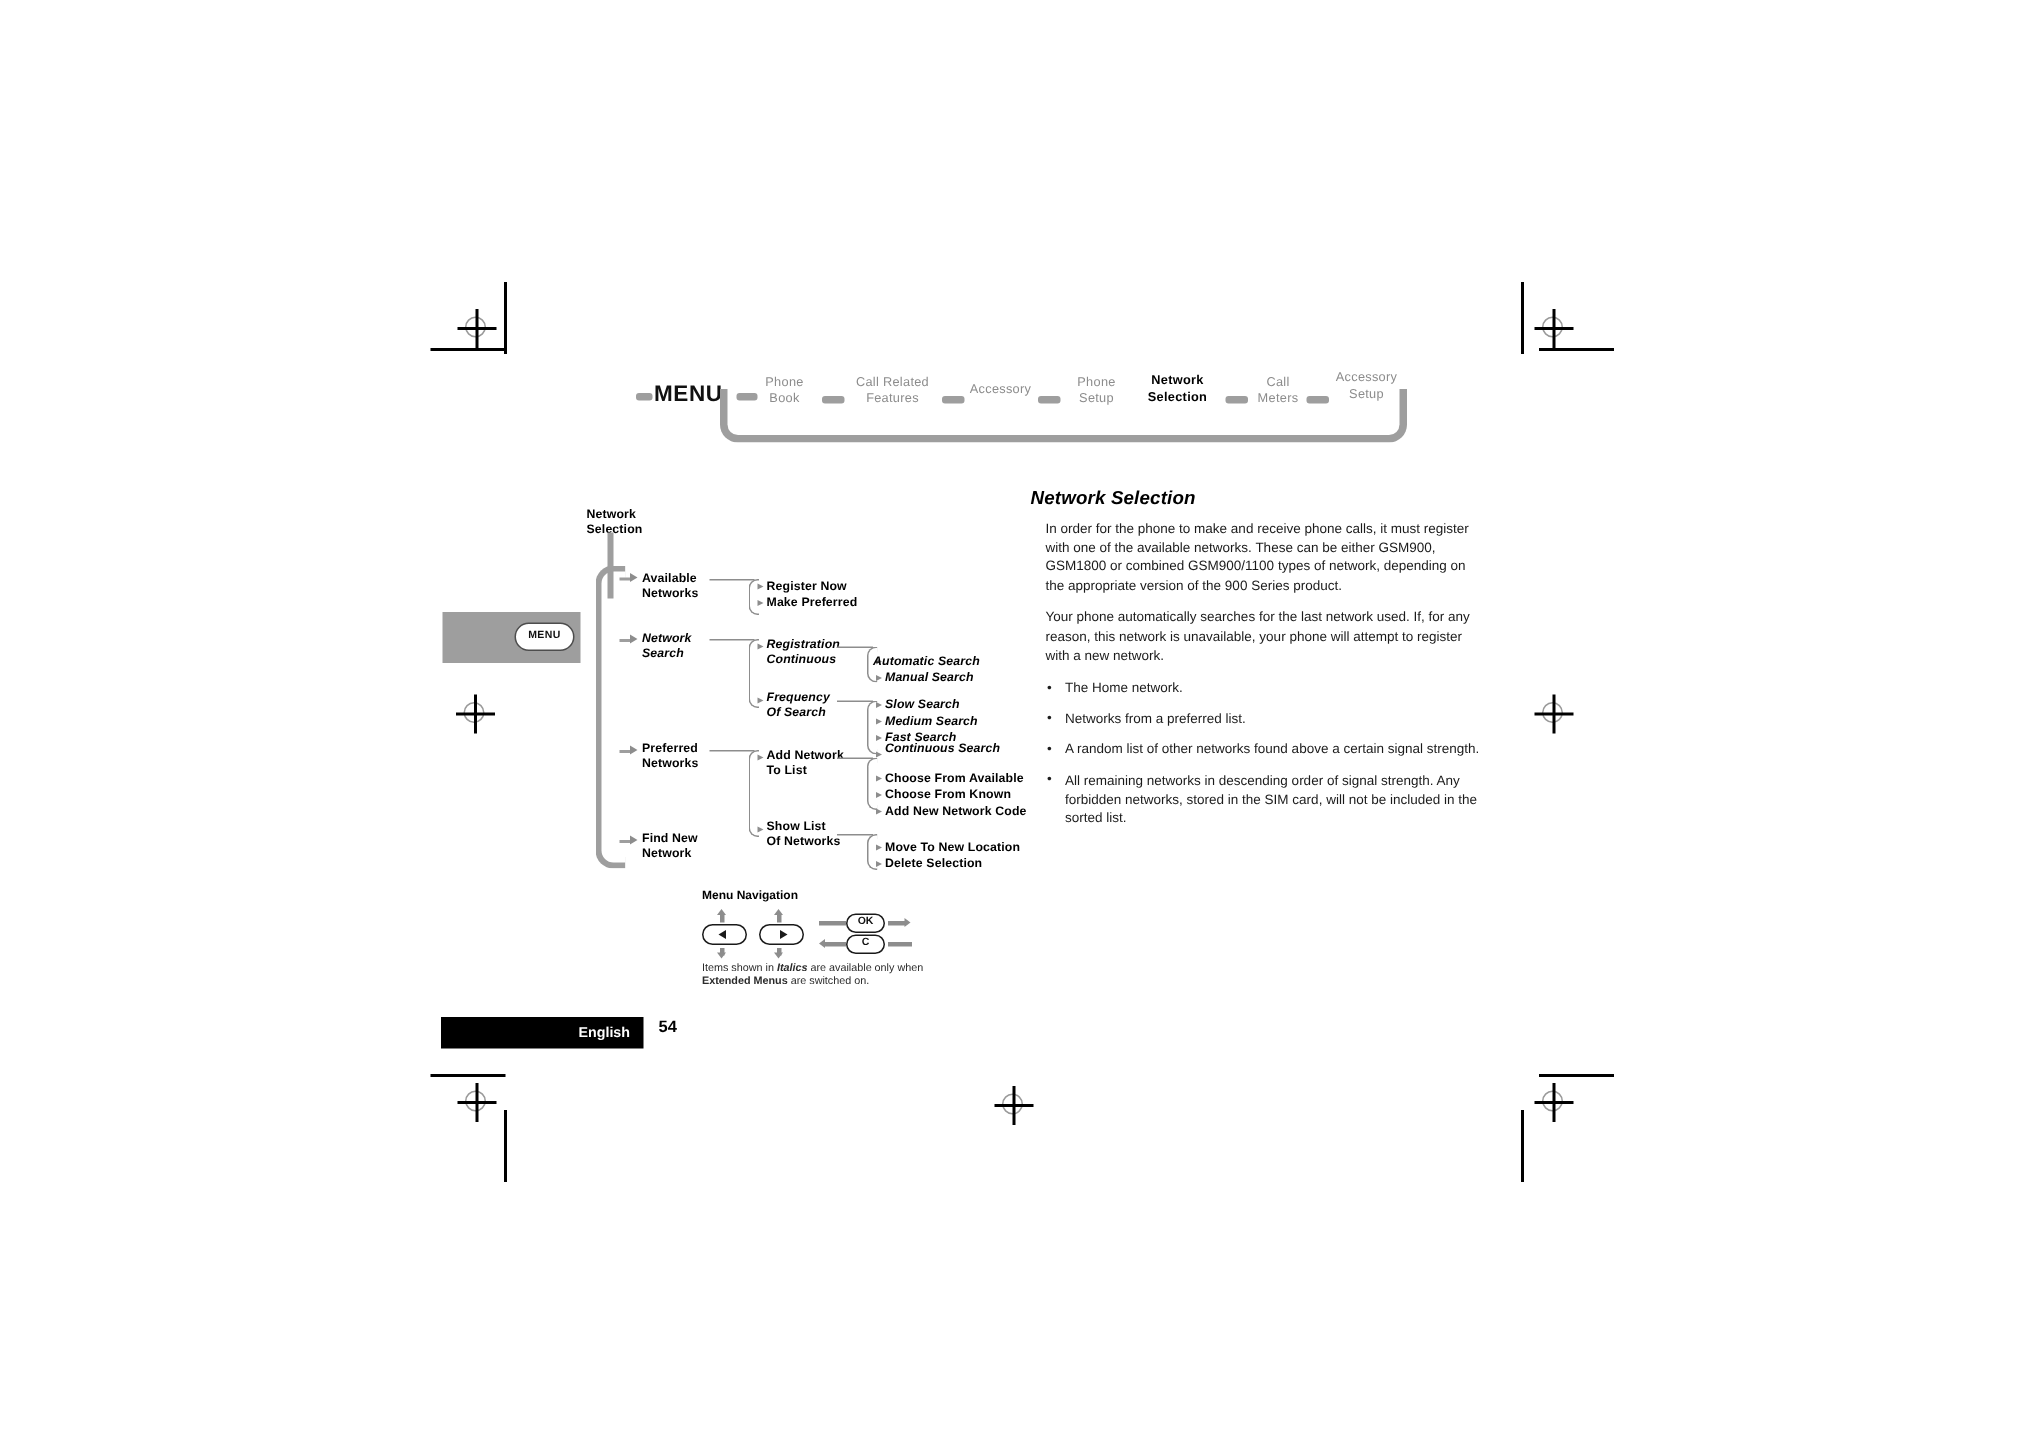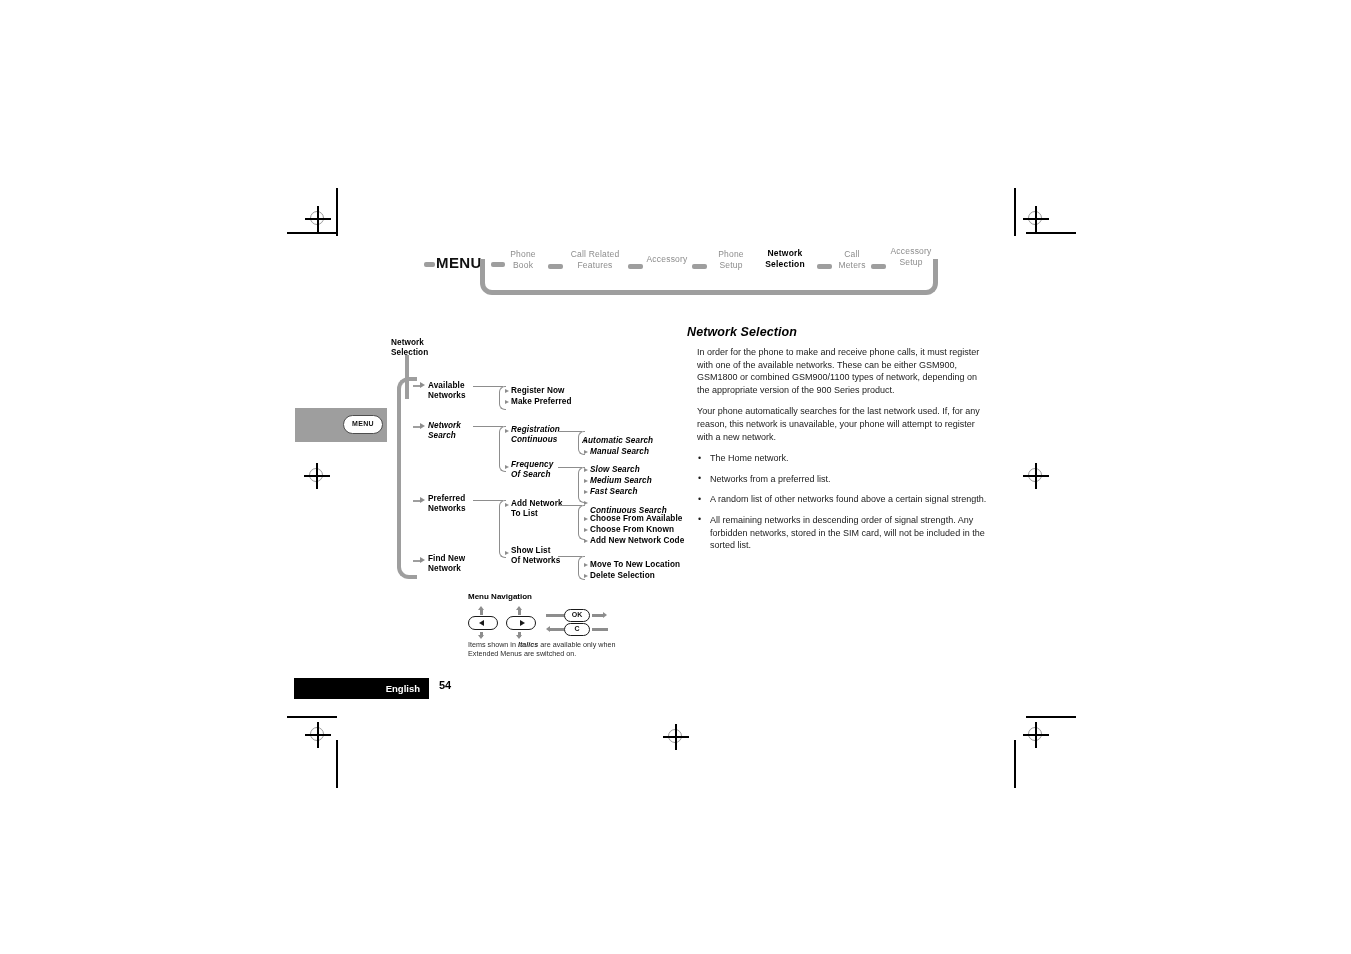--- a/index.html
+++ b/index.html
@@ -79,21 +79,21 @@
   .keypill{position:absolute;width:26px;height:13px;border:1.6px solid #1a1a1a;
       border-radius:8px;background:#fff;box-sizing:border-box;text-align:center;
       font-size:7px;font-weight:bold;line-height:10px;color:#111;}
   .hbar{position:absolute;height:2.6px;background:#8d8d8d;}
   .htri-r{position:absolute;width:0;height:0;border-top:3.4px solid transparent;
       border-bottom:3.4px solid transparent;border-left:4.4px solid #8d8d8d;}
   .htri-l{position:absolute;width:0;height:0;border-top:3.4px solid transparent;
       border-bottom:3.4px solid transparent;border-right:4.4px solid #8d8d8d;}
   .legend-note{position:absolute;left:0;top:48px;width:152px;font-size:7.2px;
       line-height:9px;color:#2b2b2b;}
-  .legend-note b{font-weight:normal;}
+  .legend-note b{font-weight:bold;}
   .legend-note i{font-style:italic;font-weight:bold;}
 
   
   .body-col{position:absolute;left:697px;top:325px;width:290px;}
   .sec-title{font-size:12.5px;font-weight:bold;font-style:italic;color:#000;
       margin:0 0 7px -10px;letter-spacing:.1px;}
   .para{font-size:9px;line-height:12.6px;color:#1b1b1b;margin:0 0 9px 0;}
   .bullets{list-style:none;margin:0;padding:0;}
   .bullets li{position:relative;font-size:9px;line-height:12.6px;color:#1b1b1b;
       padding-left:13px;margin-bottom:8px;}
@@ -283,21 +283,21 @@
     <div class="sarrow" style="left:199px;top:167.5px;"></div>
     <div class="tlabel it" style="left:205px;top:132px;">
       <div>Slow Search</div>
     </div>
     <div class="tlabel it" style="left:205px;top:143px;">
       <div>Medium Search</div>
     </div>
     <div class="tlabel it" style="left:205px;top:154px;">
       <div>Fast Search</div>
     </div>
-    <div class="tlabel it" style="left:205px;top:173px;">
+    <div class="tlabel it" style="left:205px;top:161px;">
       <div>Continuous Search</div>
     </div>
 
     <div class="hline" style="left:88px;top:167px;width:30px;"></div>
     <div class="sbracket" style="left:114px;top:167px;height:58px;"></div>
     <div class="sarrow" style="left:120px;top:169.5px;"></div>
     <div class="sarrow" style="left:120px;top:217.5px;"></div>
     <div class="tlabel" style="left:126px;top:166px;">
       <div>Add Network</div>
       <div>To List</div>

